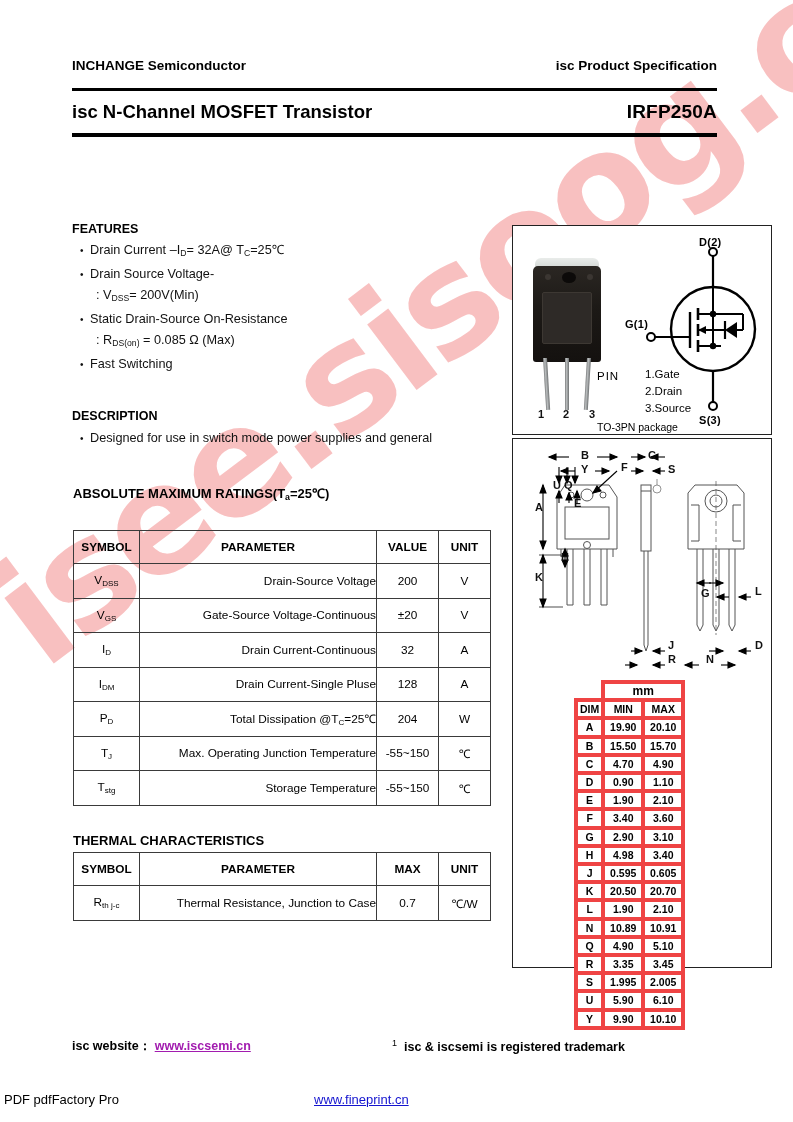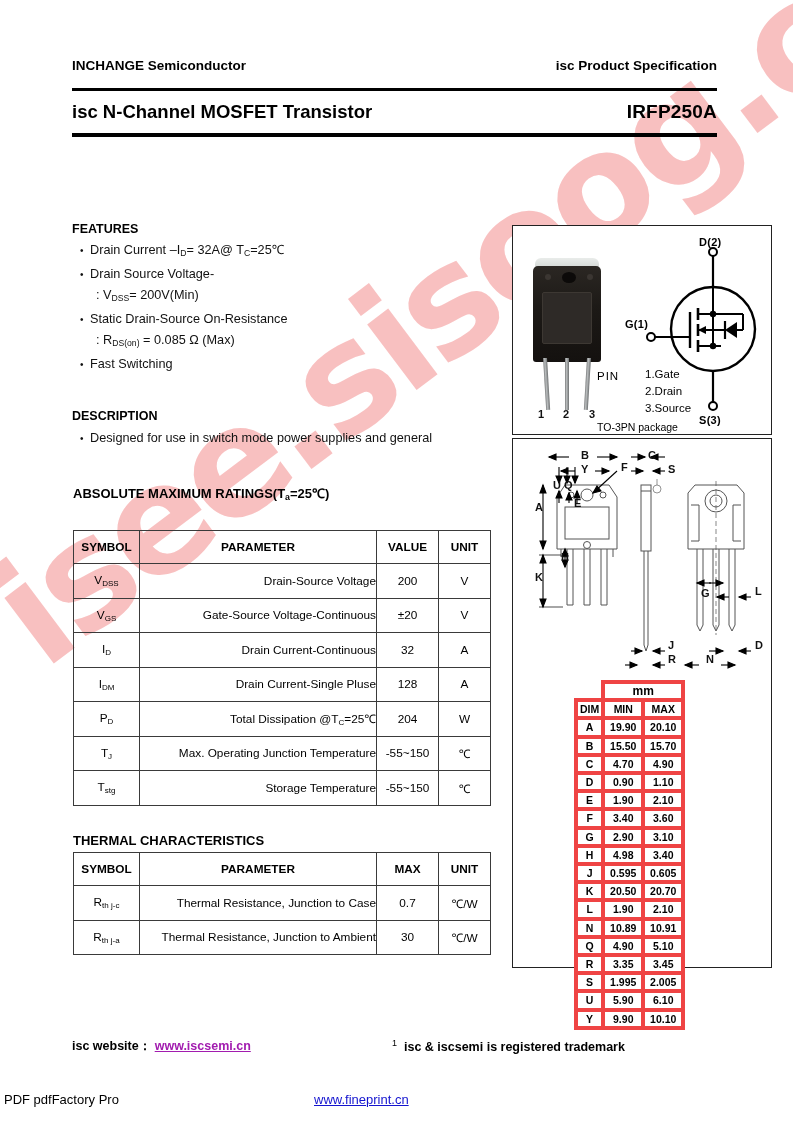--- a/index.html
+++ b/index.html
@@ -276,26 +276,20 @@
         <td class="c-par" style="text-align:center;padding-left:0">PARAMETER</td>
         <td class="c-val">MAX</td>
         <td class="c-unit">UNIT</td>
       </tr>
     </thead>
     <tbody id="th-body">
         <tr>
           <td class="c-sym">R<sub>th j-c</sub></td>
           <td class="c-par">Thermal Resistance, Junction to Case</td>
           <td class="c-val">0.7</td>
-          <td class="c-unit">℃/W</td>
-        </tr>
-        <tr>
-          <td class="c-sym">R<sub>th j-a</sub></td>
-          <td class="c-par">Thermal Resistance, Junction to Ambient</td>
-          <td class="c-val">30</td>
           <td class="c-unit">℃/W</td>
         </tr>
       </tbody>
   </table>
 
   <div class="fig-box" id="fig-top">
 
     <div id="photo">
       <div class="pkg-metal"></div>
       <div class="pkg-body">

